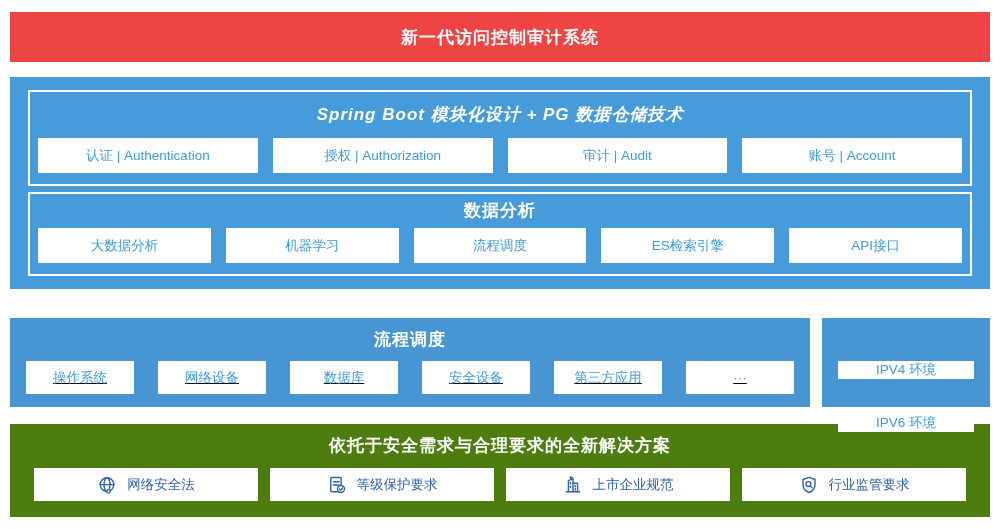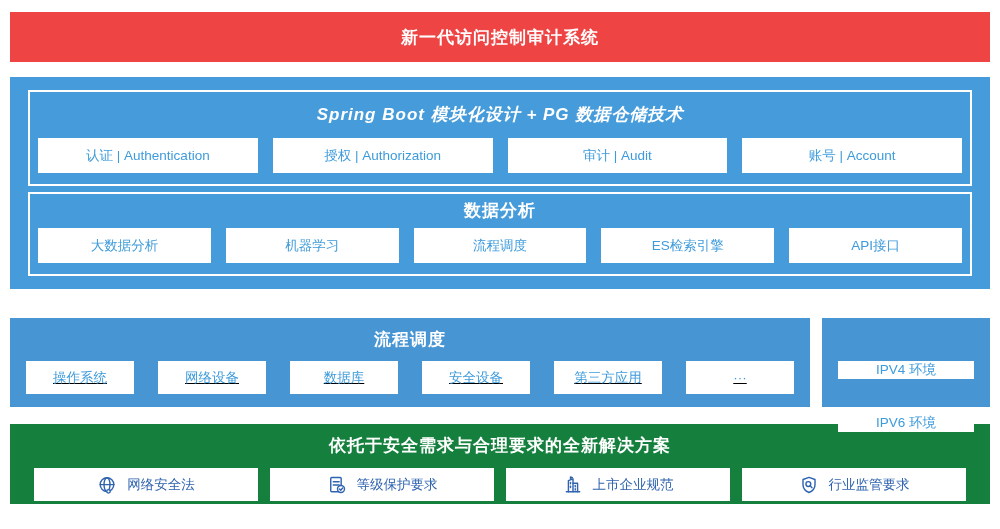--- a/index.html
+++ b/index.html
@@ -52,21 +52,21 @@
     padding: 15px 16px 11px;
     display: flex; flex-direction: column; gap: 7px;
   }
   .env-box {
     background: #ffffff; height: 28px;
     display: flex; align-items: center; justify-content: center;
     color: #3E9BDB; font-size: 13.5px; margin-top: 28px;
   }
 
   
-  .solution { background: #15803d; height: 80px; padding: 0 24px; }
+  .solution { background: #4d7c0f; height: 93px; padding: 0 24px; }
   .solution .section-title { line-height: 44px; }
   .solution .row { gap: 12px; }
   .sol-box {
     flex: 1; background: #ffffff; height: 33px;
     display: flex; align-items: center; justify-content: center; gap: 10px;
     color: #2F63AF; font-size: 13.5px;
   }
   .sol-icon { display: flex; align-items: center; }
   .sol-icon svg { stroke: #2F63AF; fill: none; stroke-width: 1.7; stroke-linecap: round; stroke-linejoin: round; }
 </style>

